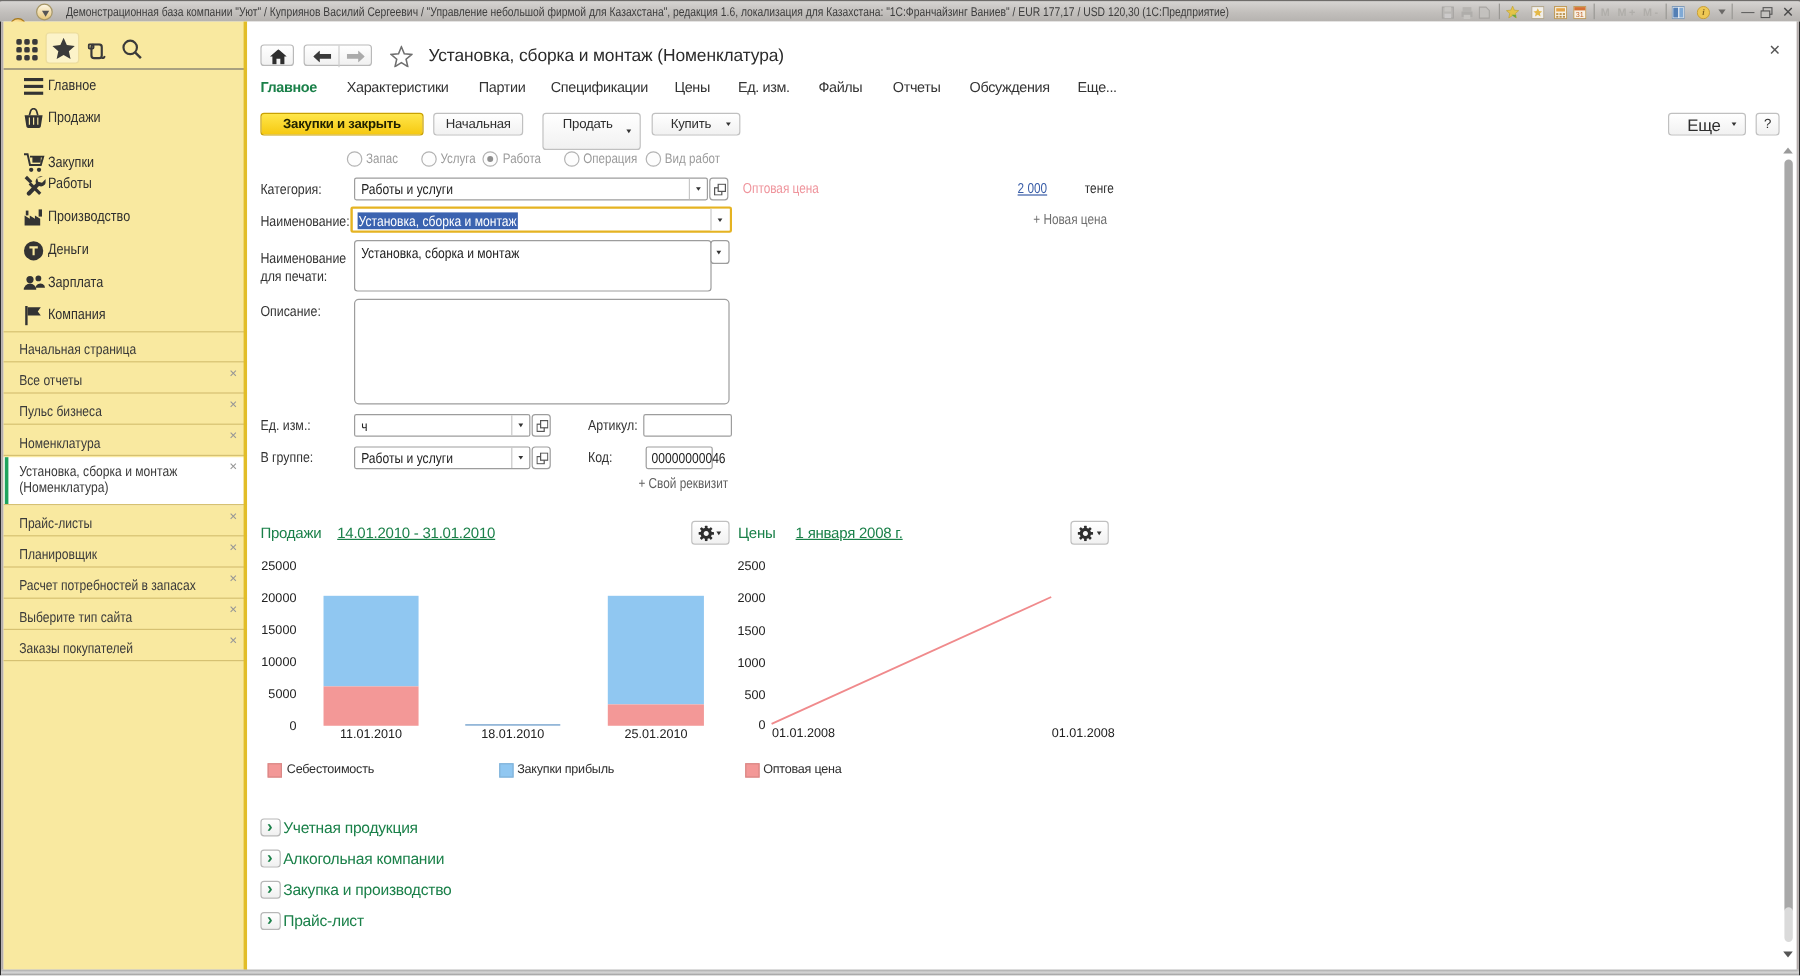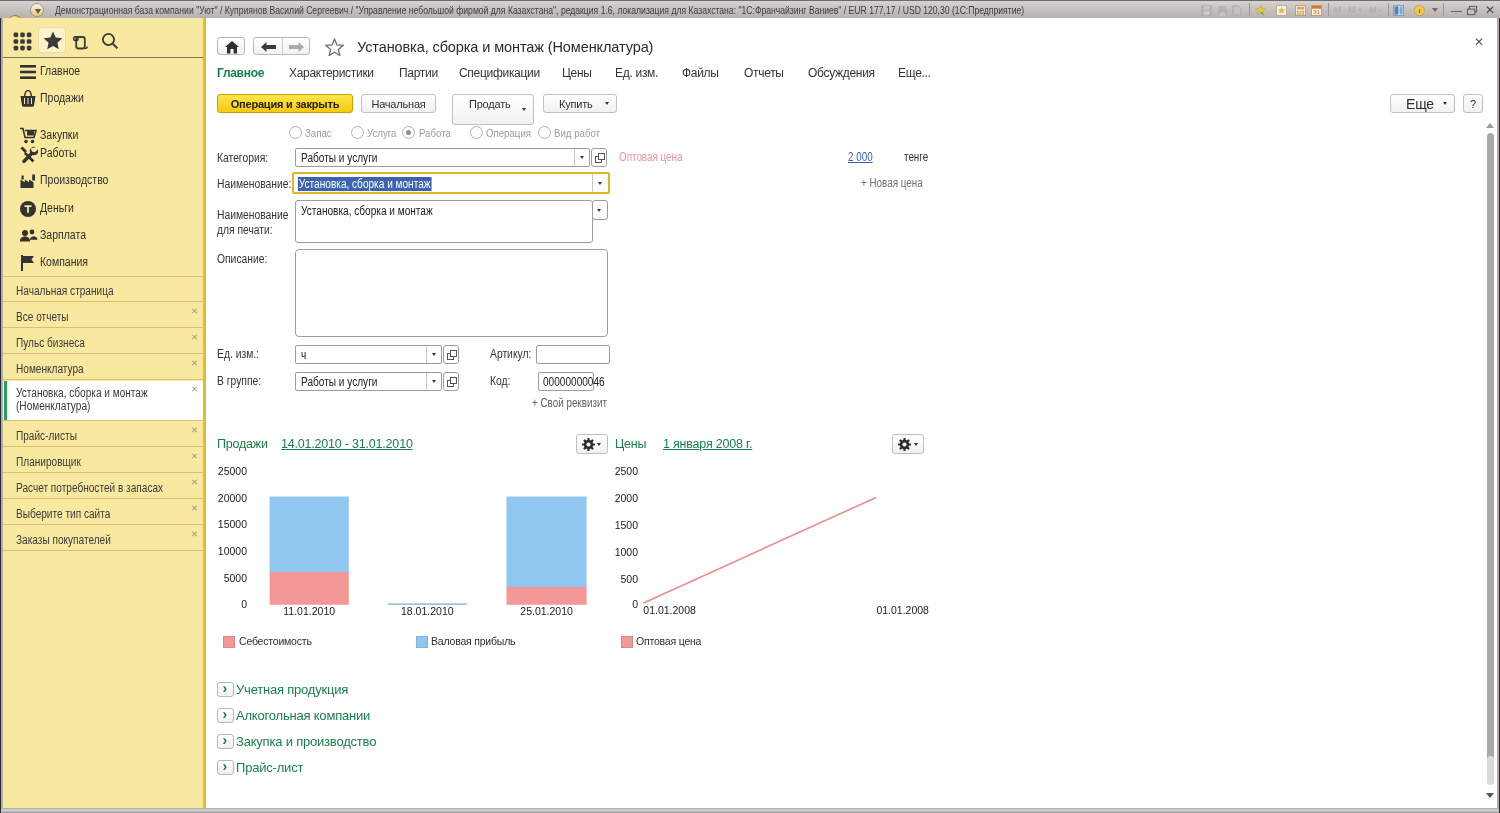--- a/index.html
+++ b/index.html
@@ -316,21 +316,21 @@
   <div class="tab" style="left:83px">Характеристики</div>
   <div class="tab" style="left:193px">Партии</div>
   <div class="tab" style="left:253px">Спецификации</div>
   <div class="tab" style="left:356px">Цены</div>
   <div class="tab" style="left:409px">Ед. изм.</div>
   <div class="tab" style="left:476px">Файлы</div>
   <div class="tab" style="left:538px">Отчеты</div>
   <div class="tab" style="left:602px">Обсуждения</div>
   <div class="tab" style="left:692px">Еще...</div>
 
-  <div class="abs" style="left:11px;top:76px;width:136px;height:19px;border:1px solid #c9a102;border-radius:3px;background:linear-gradient(#ffe64a,#f6c911);text-align:center;font-size:11px;letter-spacing:-0.2px;font-weight:bold;color:#222200;line-height:18px">Операция и закрыть</div>
+  <div class="abs" style="left:11px;top:76px;width:136px;height:19px;border:1px solid #c9a102;border-radius:3px;background:linear-gradient(#ffe64a,#f6c911);text-align:center;font-size:11px;letter-spacing:-0.2px;font-weight:bold;color:#222200;line-height:18px">Закупки и закрыть</div>
   <div class="btn" style="left:155px;top:76px;width:75px;height:19px;text-align:center;font-size:11px;letter-spacing:-0.2px;color:#2e2e2e;line-height:18px">Начальная</div>
   <div class="btn" style="left:246px;top:76px;width:82px;height:31px;font-size:11px;letter-spacing:-0.2px;color:#2e2e2e;line-height:18px">
       <span style="position:absolute;left:16px">Продать</span>
       <span class="dd" style="position:absolute;right:2px;top:0;width:14px;height:100%"></span>
     </div>
   <div class="btn" style="left:337px;top:76px;width:74px;height:19px;font-size:11px;letter-spacing:-0.2px;color:#2e2e2e;line-height:18px">
       <span style="position:absolute;left:15px">Купить</span>
       <span class="dd" style="position:absolute;right:2px;top:0;width:14px;height:100%"></span>
     </div>
   <div class="btn" style="left:1184px;top:76px;width:65px;height:19px;font-size:14px;letter-spacing:-0.2px;color:#2e2e2e;line-height:18px">
@@ -489,21 +489,21 @@
       <line x1="437" y1="145.2" x2="670" y2="39.5" stroke="#f08a8c" stroke-width="1.6"></line>
       <g font-family="Liberation Sans, sans-serif" font-size="10.5" fill="#222" text-anchor="middle">
         <text x="463.6" y="156">01.01.2008</text>
           <text x="696.7" y="156">01.01.2008</text>
       </g>
     </svg>
 
     <div class="abs" style="left:17.4px;top:618px;width:12px;height:12px;background:#f39897;border:1px solid #d98886"></div>
     <div class="abs" style="left:33px;top:617px;font-size:10.5px;letter-spacing:-0.2px;color:#2e2e2e">Себестоимость</div>
     <div class="abs" style="left:210px;top:618px;width:12px;height:12px;background:#90c7f1;border:1px solid #83b3d9"></div>
-    <div class="abs" style="left:225px;top:617px;font-size:10.5px;letter-spacing:-0.2px;color:#2e2e2e">Валовая прибыль</div>
+    <div class="abs" style="left:225px;top:617px;font-size:10.5px;letter-spacing:-0.2px;color:#2e2e2e">Закупки прибыль</div>
     <div class="abs" style="left:415px;top:618px;width:12px;height:12px;background:#f39897;border:1px solid #d98886"></div>
     <div class="abs" style="left:430px;top:617px;font-size:10.5px;letter-spacing:-0.2px;color:#2e2e2e">Оптовая цена</div>
   </div>
 
   <div id="sections" class="abs" style="left:0;top:0">
     <div class="secbtn abs" style="left:10.5px;top:664px">
         <span class="chev">›</span>
       </div>
     <div class="abs" style="left:30px;top:664px;font-size:13px;letter-spacing:-0.2px;color:#1a8049">Учетная продукция</div>
     <div class="secbtn abs" style="left:10.5px;top:690px">

